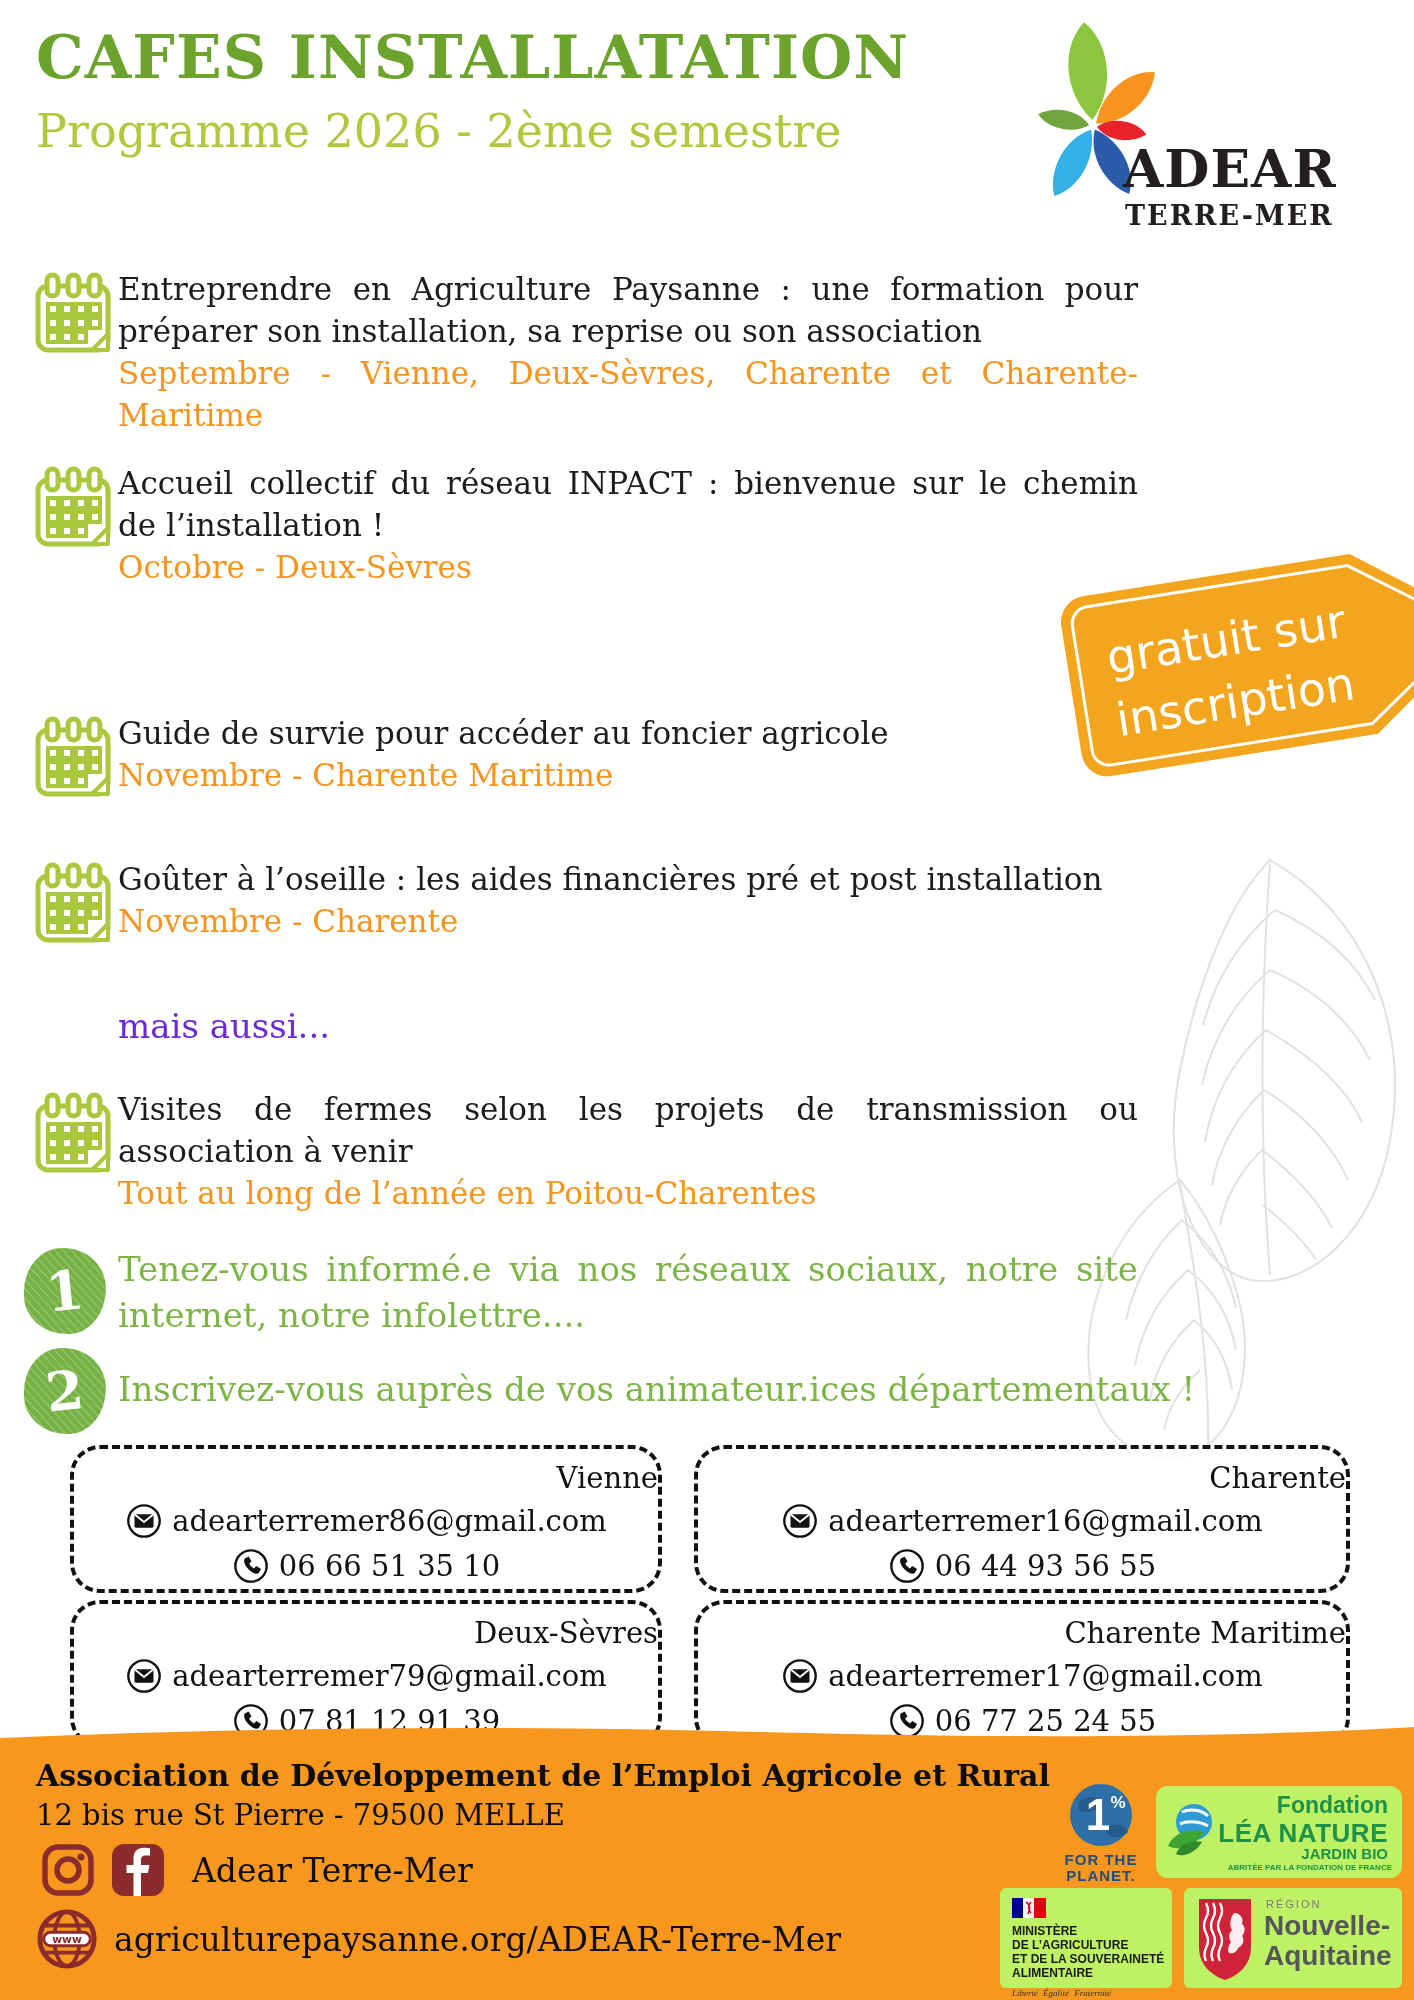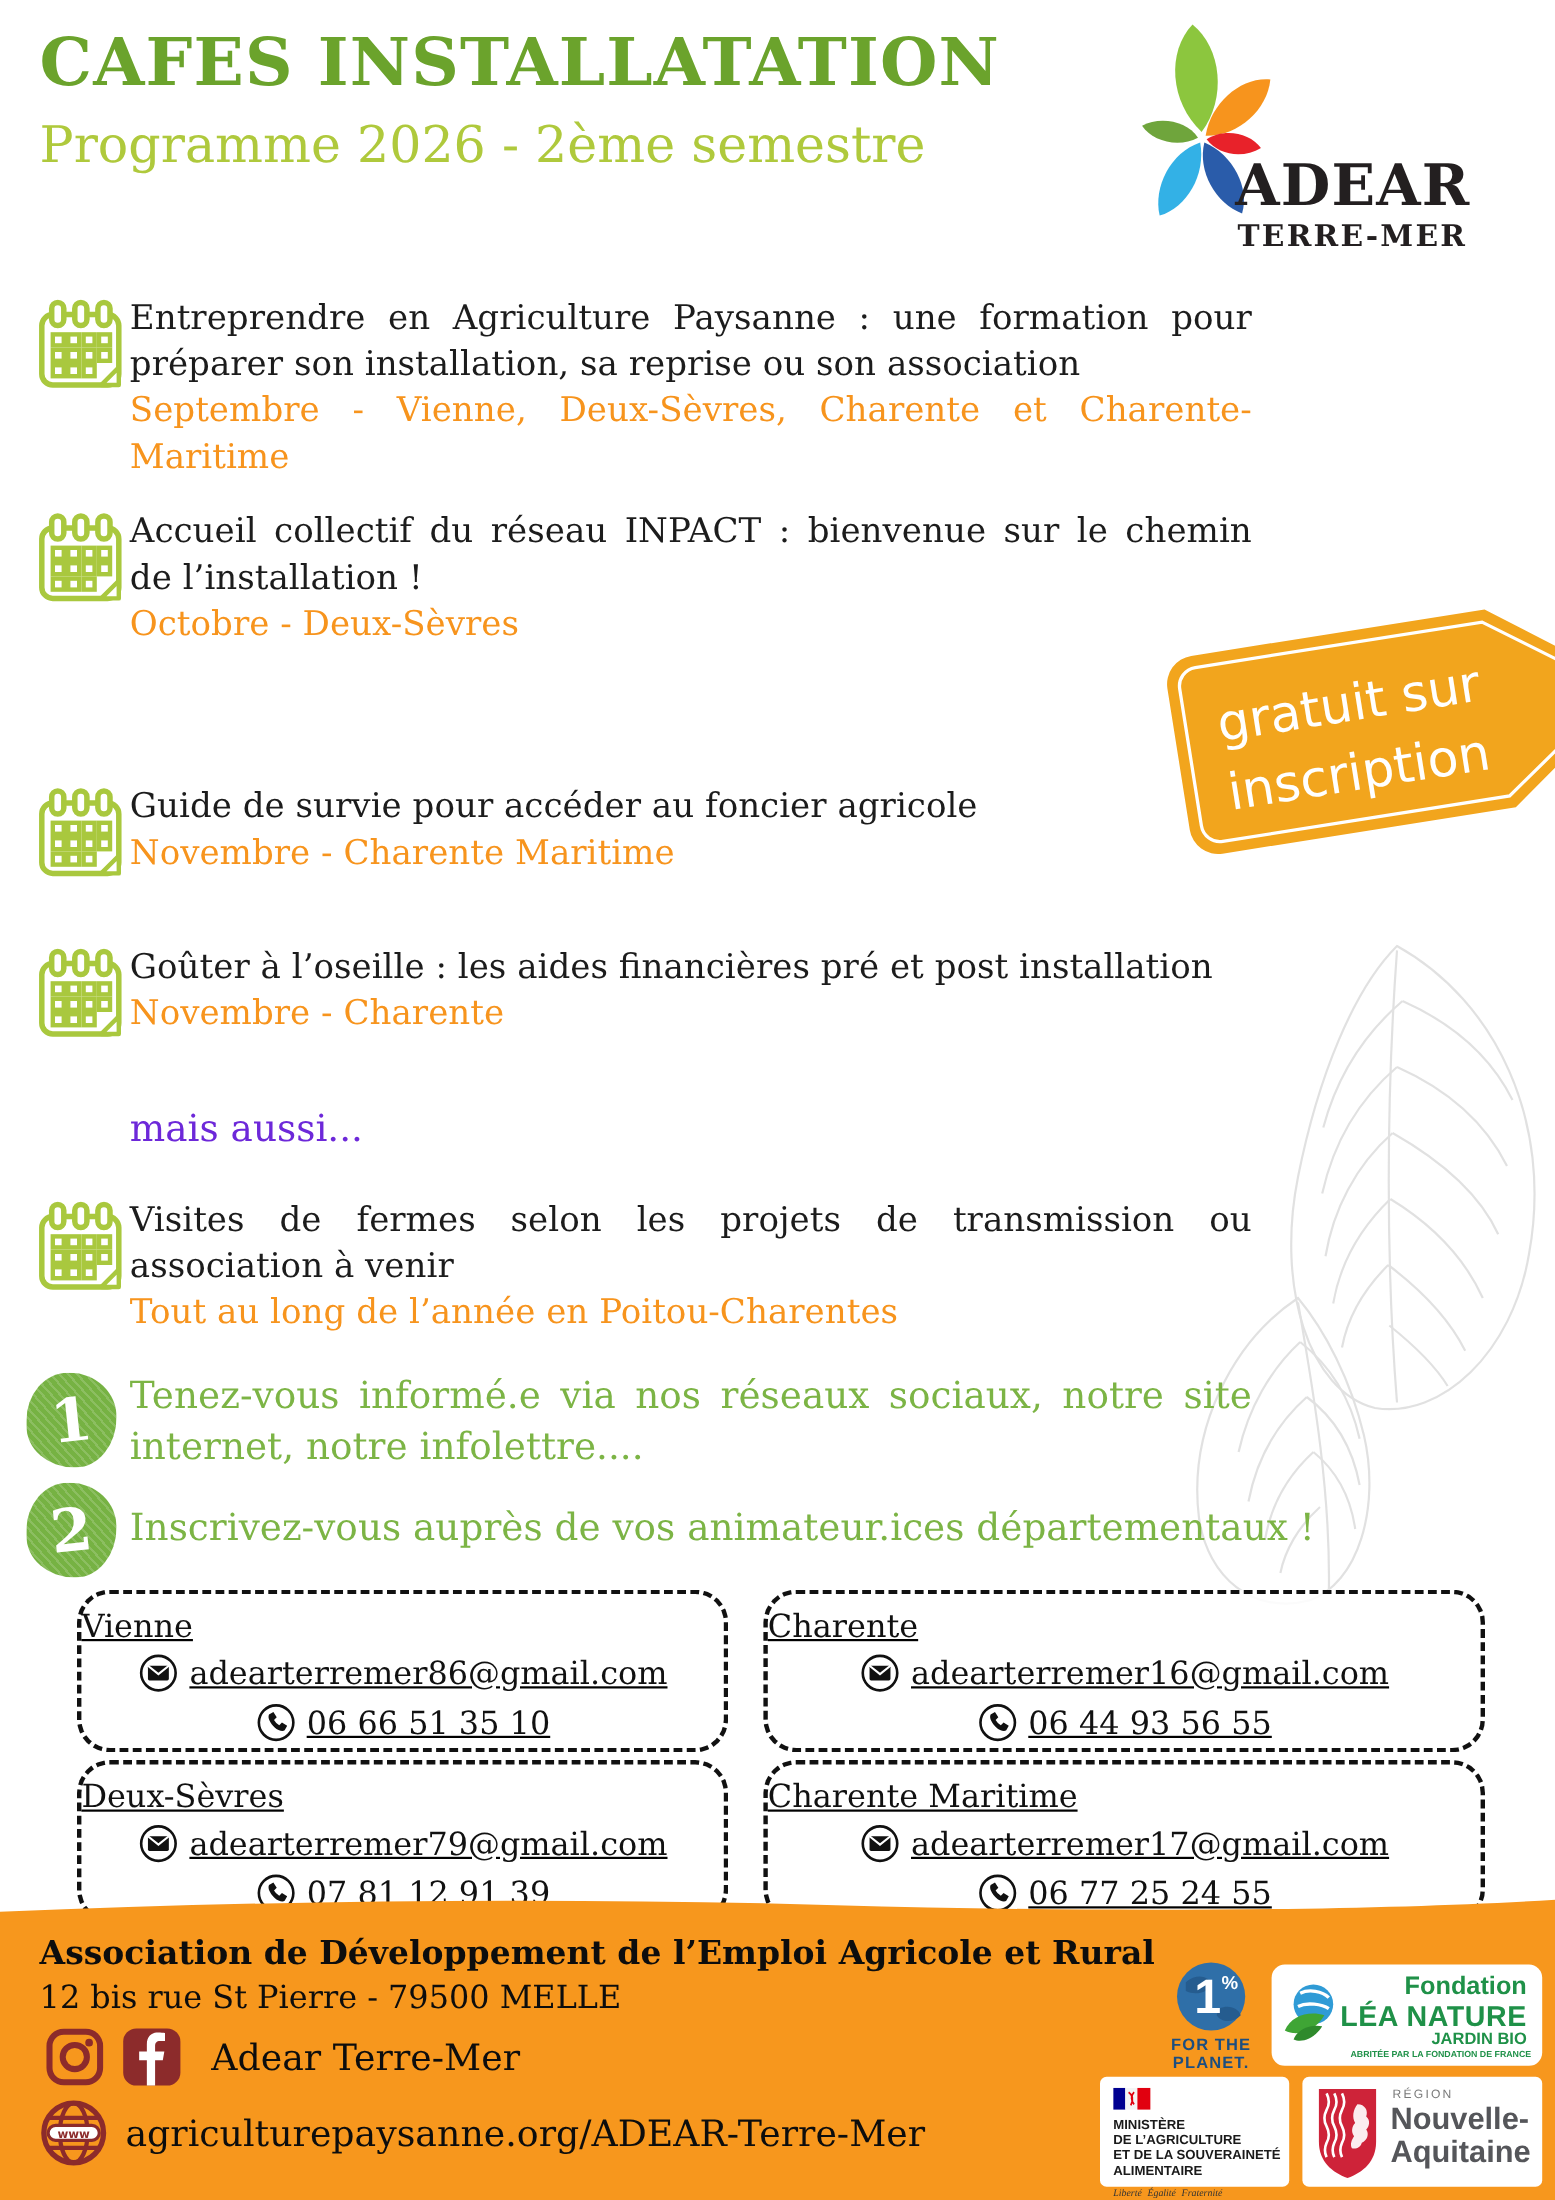--- a/index.html
+++ b/index.html
@@ -30,34 +30,34 @@
 
   
   .step-badge{width:82px;height:86px;background:#76B243;border-radius:47% 53% 46% 54% / 52% 48% 55% 45%;
     background-image:repeating-linear-gradient(48deg,rgba(255,255,255,.16) 0 2px,rgba(0,0,0,0) 2px 6px);
     display:flex;align-items:center;justify-content:center;}
   .step-badge span{color:#fff;font-size:54px;font-weight:bold;transform:rotate(-6deg);}
   .step-text{width:1020px;}
   .step-text .line{color:#7CB445;font-size:34px;line-height:46px;}
 
   
-  .card{border:4px dashed #111;border-radius:30px;background:rgba(255,255,255,.85);text-align:left;text-decoration:underline;}
+  .card{border:4px dashed #111;border-radius:30px;background:rgba(255,255,255,.85);text-align:right;}
   .card .region{font-size:29px;color:#111;margin-top:12px;}
   .card .crow{display:flex;align-items:center;justify-content:center;gap:9px;margin-top:7px;font-size:29px;color:#111;}
 
   
   .footer{left:0;top:1746px;width:1414px;height:254px;background:#F7971D;}
   .fwave{position:absolute;left:0;top:-22px;width:1414px;height:23px;}
   .forg{position:absolute;left:36px;top:12px;font-size:30px;font-weight:bold;color:#0d0d0d;}
   .faddr{position:absolute;left:36px;top:52px;font-size:29px;color:#0d0d0d;}
   .fsocial{position:absolute;left:40px;top:96px;display:flex;align-items:center;gap:14px;}
   .fsocial .nm{font-size:33px;color:#0d0d0d;margin-left:12px;}
   .fweb{position:absolute;left:36px;top:162px;display:flex;align-items:center;gap:16px;}
   .fweb .url{font-size:33px;color:#0d0d0d;}
-  .whitebox{position:absolute;background:#ffffff;border-radius:6px;}
+  .whitebox{position:absolute;background:#bef264;border-radius:6px;}
   .lea{left:1156px;top:40px;width:246px;height:92px;border-radius:12px;}
   .lea .t1{position:absolute;right:14px;top:6px;font-family:"Liberation Sans",sans-serif;font-weight:bold;font-size:23px;color:#1F9148;}
   .lea .t2{position:absolute;right:14px;top:32px;font-family:"Liberation Sans",sans-serif;font-weight:bold;font-size:26px;color:#1F9148;letter-spacing:.5px;}
   .lea .t3{position:absolute;right:14px;top:59px;font-family:"Liberation Sans",sans-serif;font-weight:bold;font-size:15px;color:#1F9148;}
   .lea .t4{position:absolute;right:10px;top:77px;font-family:"Liberation Sans",sans-serif;font-weight:bold;font-size:8px;color:#1F9148;}
   .min{left:1000px;top:142px;width:172px;height:100px;}
   .min .ml{font-family:"Liberation Sans",sans-serif;font-weight:bold;font-size:12px;color:#1a1a1a;line-height:14px;}
   .min .motto{font-family:"Liberation Serif",serif;font-style:italic;font-size:9px;color:#333;line-height:10px;}
   .na{left:1184px;top:142px;width:218px;height:100px;}
   .na .r{position:absolute;left:82px;top:10px;font-family:"Liberation Sans",sans-serif;font-size:11px;letter-spacing:2px;color:#7a7a7a;}

